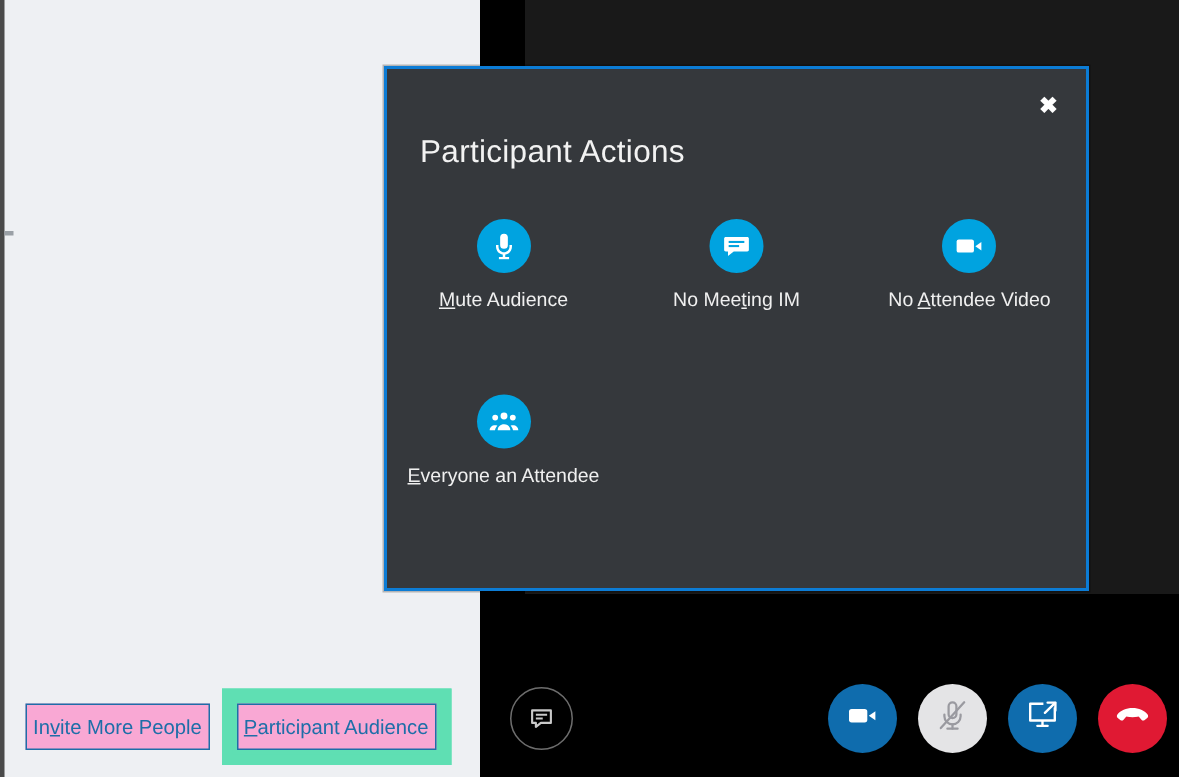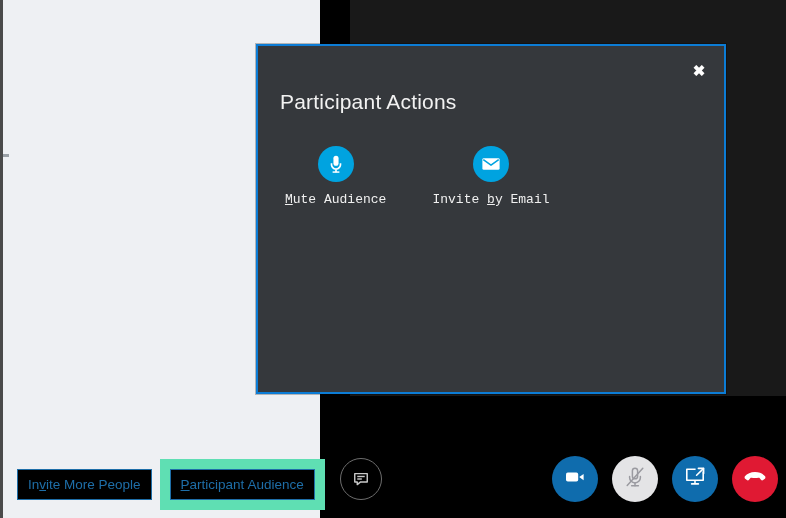--- a/index.html
+++ b/index.html
@@ -76,26 +76,26 @@
   }
 
   .roster-actions {
     position: absolute;
     left: 14px;
     bottom: 8px;
     display: flex;
     align-items: center;
   }
   .roster-btn {
-    background: #000000;
+    background: #f9a8d4;
     border: 1px solid #1e6ea8;
     color: #1e6ea8;
     font-size: 13.5px;
     font-family: "Liberation Sans", sans-serif;
-    padding: 8px 10px;
+    padding: 8px 4px;
     line-height: 1;
     cursor: pointer;
     white-space: nowrap;
   }
   .highlight-box {
     border: 7px solid #5fdfb3;
     background: #5fdfb3;
     padding: 3px;
     margin-left: 8px;
     box-sizing: border-box;
@@ -149,21 +149,20 @@
     width: 100%;
     display: grid;
     grid-template-columns: repeat(3, 1fr);
     grid-row-gap: 56px;
   }
   .action-item {
     display: flex;
     flex-direction: column;
     align-items: center;
     cursor: pointer;
-    font-family: Liberation Mono, monospace;
   }
   .action-circle {
     width: 36px;
     height: 36px;
     border-radius: 50%;
     background: #00a3e0;
     display: flex;
     align-items: center;
     justify-content: center;
   }
@@ -252,33 +251,56 @@
           <svg width="22" height="22" viewBox="0 0 24 24" fill="#ffffff" aria-hidden="true">
             <rect x="9.2" y="3" width="5.6" height="11" rx="2.8"></rect>
             <path d="M6.2 11.3v1.2c0 3.2 2.6 5.8 5.8 5.8s5.8-2.6 5.8-5.8v-1.2h-1.8v1.2c0 2.2-1.8 4-4 4s-4-1.8-4-4v-1.2z"></path>
             <rect x="11.1" y="17.8" width="1.8" height="3.2"></rect>
             <rect x="8.3" y="20" width="7.4" height="1.6"></rect>
           </svg>
         </div>
         <div class="action-label"><span></span><span class="ak">M</span><span>ute Audience</span></div>
       </div>
 
-
-
-
-
       <div class="action-item">
         <div class="action-circle">
           <svg width="22" height="22" viewBox="0 0 24 24" fill="#ffffff" aria-hidden="true">
-            <rect x="2.6" y="5.6" width="18.8" height="12.8" rx="1.6"></rect>
-            <path d="M3.6 7.2l8.4 6 8.4-6" stroke="#00a3e0" stroke-width="1.7" fill="none" stroke-linejoin="round"></path>
+            <path d="M4.2 5.4h15.6c.7 0 1.2.5 1.2 1.2v8.2c0 .7-.5 1.2-1.2 1.2H10l-4.2 3.2v-3.2H4.2c-.7 0-1.2-.5-1.2-1.2V6.6c0-.7.5-1.2 1.2-1.2z"></path>
+            <rect x="6.3" y="8.3" width="11.4" height="1.5" fill="#00a3e0"></rect>
+            <rect x="6.3" y="11.3" width="7.6" height="1.5" fill="#00a3e0"></rect>
           </svg>
         </div>
-        <div class="action-label"><span>Invite </span><span class="ak">b</span><span>y Email</span></div>
-      </div>
+        <div class="action-label"><span>No Mee</span><span class="ak">t</span><span>ing IM</span></div>
+      </div>
+
+      <div class="action-item">
+        <div class="action-circle">
+          <svg width="22" height="22" viewBox="0 0 24 24" fill="#ffffff" aria-hidden="true">
+            <rect x="3" y="7.2" width="12.6" height="9.6" rx="1.6"></rect>
+            <path d="M16.6 12.2l4.4-3.1v6.2l-4.4-3.1z"></path>
+          </svg>
+        </div>
+        <div class="action-label"><span>No </span><span class="ak">A</span><span>ttendee Video</span></div>
+      </div>
+
+
+      <div class="action-item">
+        <div class="action-circle">
+          <svg width="22" height="22" viewBox="0 0 24 24" fill="#ffffff" aria-hidden="true">
+            <circle cx="12" cy="8" r="2.5"></circle>
+            <circle cx="5.6" cy="9.1" r="2.1"></circle>
+            <circle cx="18.4" cy="9.1" r="2.1"></circle>
+            <path d="M7.4 18.4c0-2.6 2-4.4 4.6-4.4s4.6 1.8 4.6 4.4z"></path>
+            <path d="M1.6 18.4c0-2.2 1.6-3.7 4-3.7.6 0 1.1.1 1.6.3-1 .9-1.6 2.1-1.7 3.4z"></path>
+            <path d="M22.4 18.4h-3.9c-.1-1.3-.7-2.5-1.7-3.4.5-.2 1-.3 1.6-.3 2.4 0 4 1.5 4 3.7z"></path>
+          </svg>
+        </div>
+        <div class="action-label"><span></span><span class="ak">E</span><span>veryone an Attendee</span></div>
+      </div>
+
 
     </div>
   </div>
 
   <div class="call-bar">
 
     <div class="im-button">
       <svg width="20" height="20" viewBox="0 0 24 24" fill="none" stroke="#c9c9c9" stroke-width="1.7" aria-hidden="true">
         <path d="M4.5 5.5h15v10h-8l-4 3.2V15.5h-3z" stroke-linejoin="round"></path>
         <line x1="7.5" y1="9" x2="16.5" y2="9"></line>

